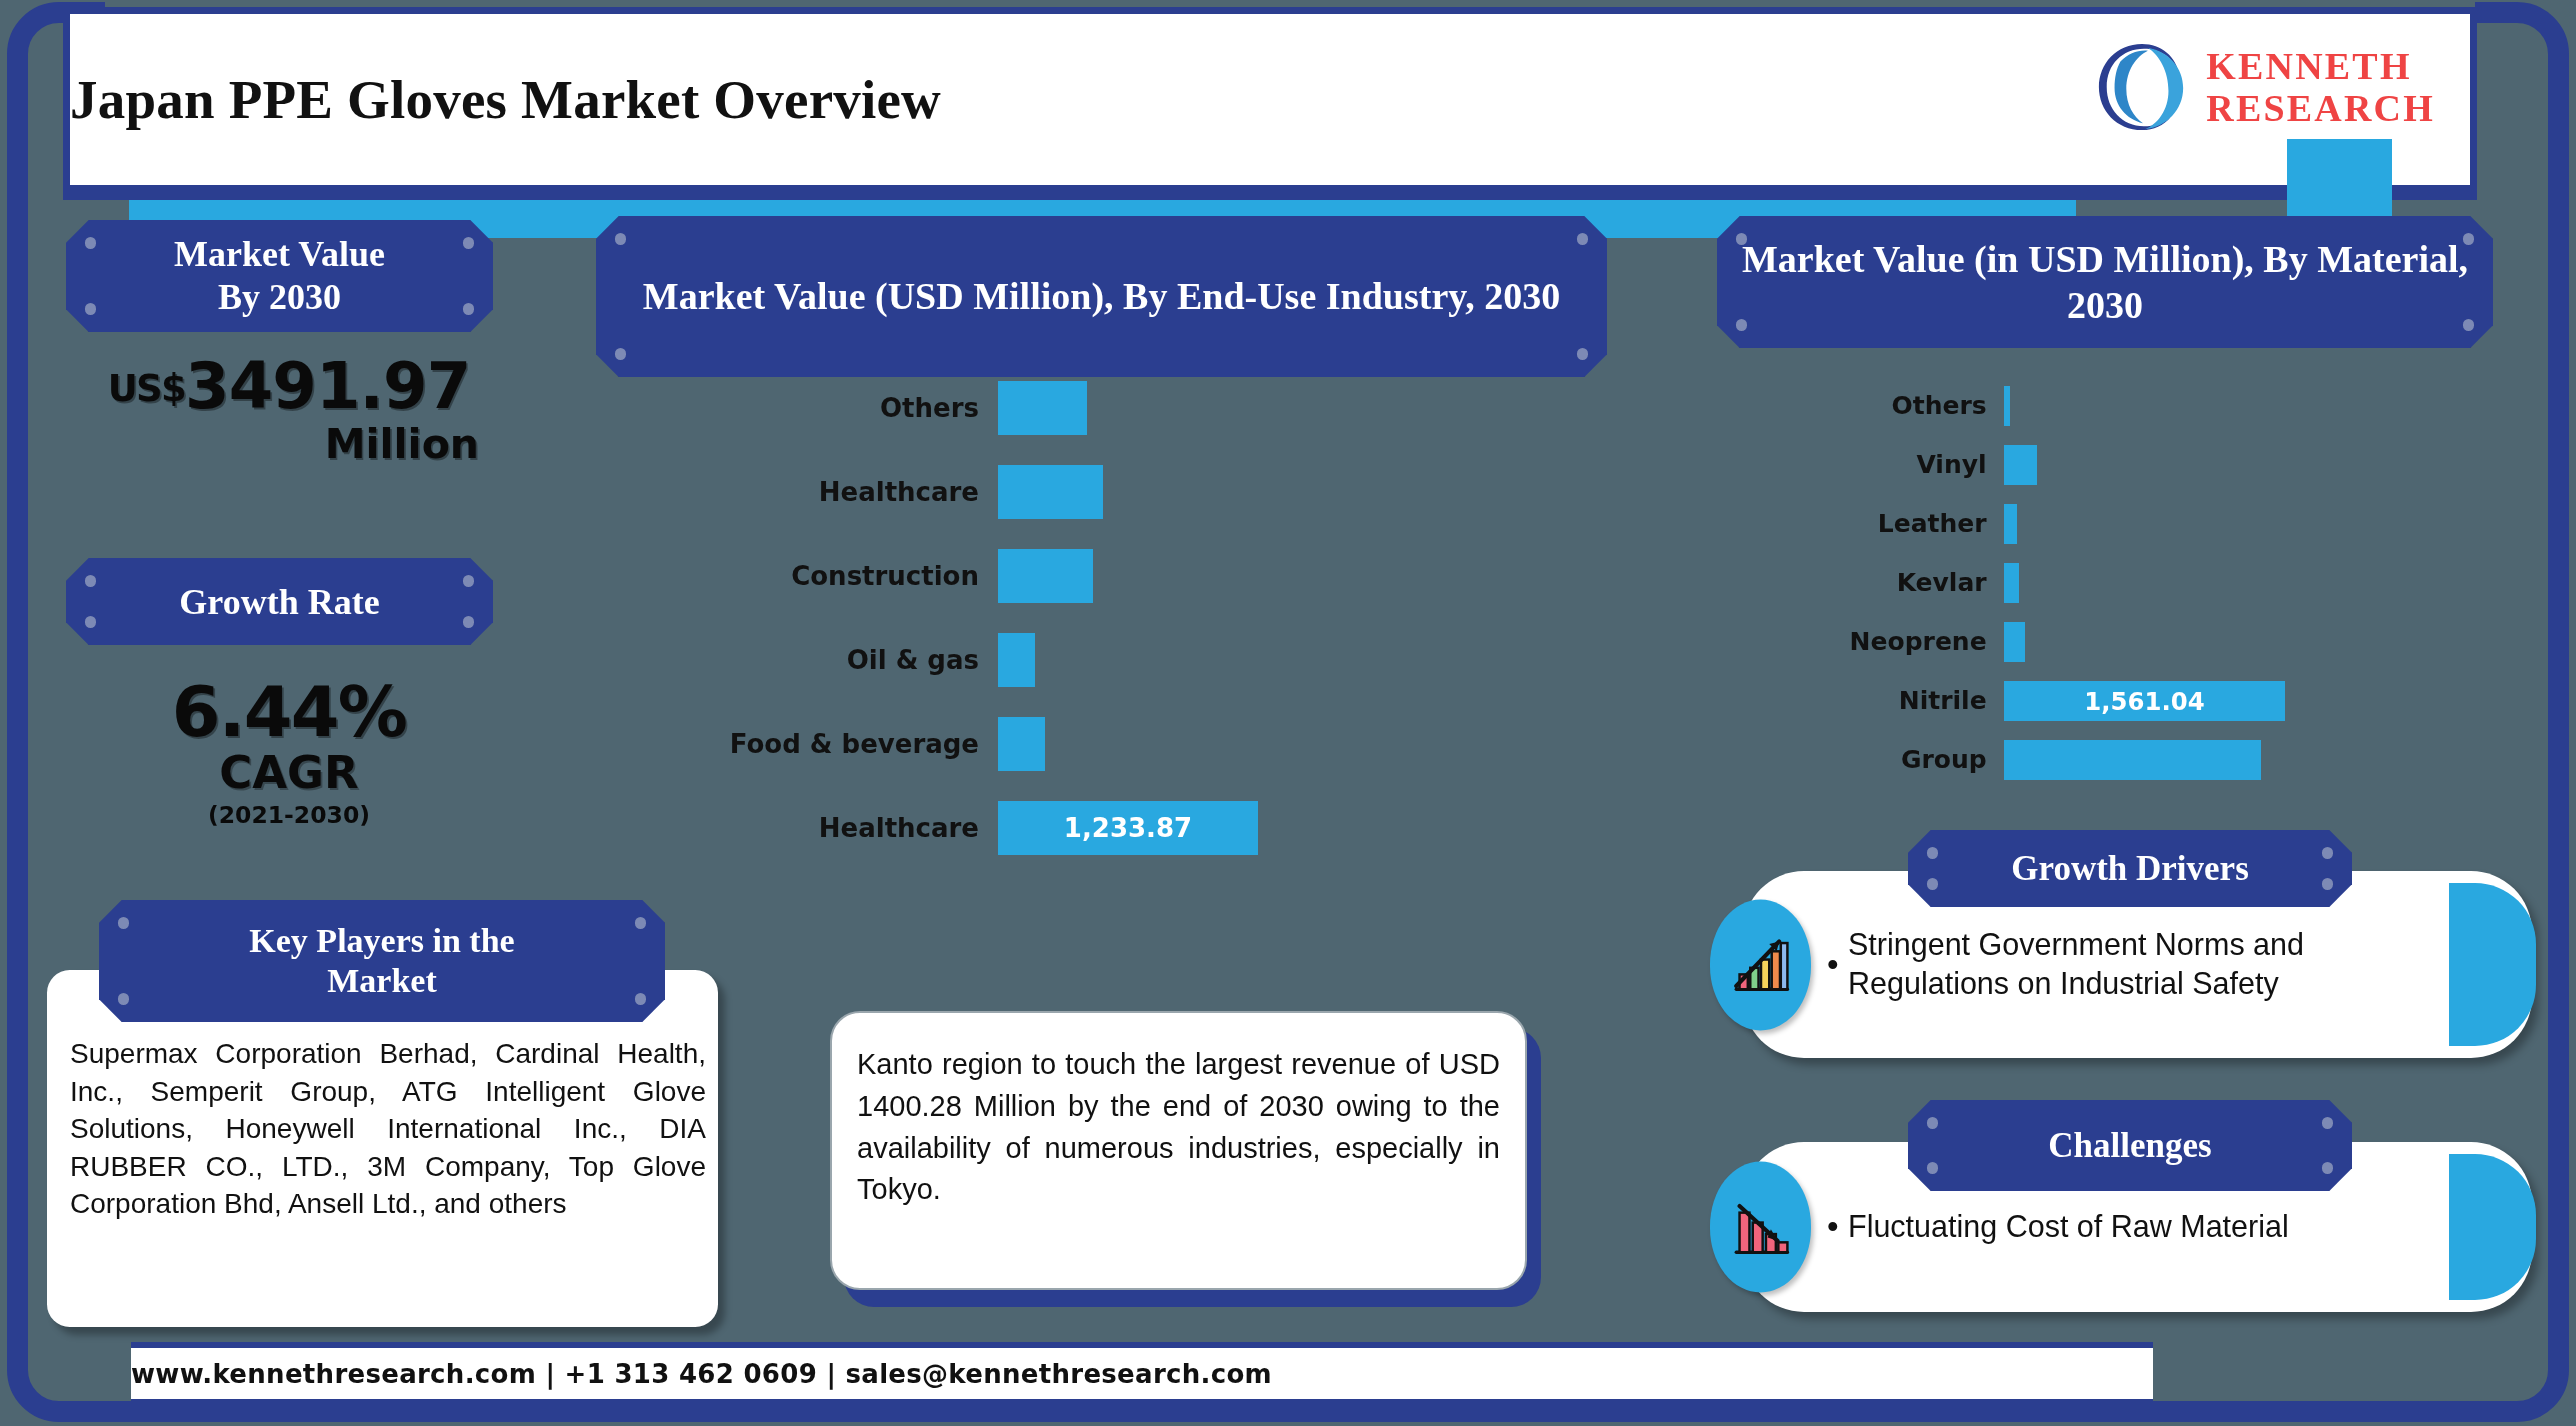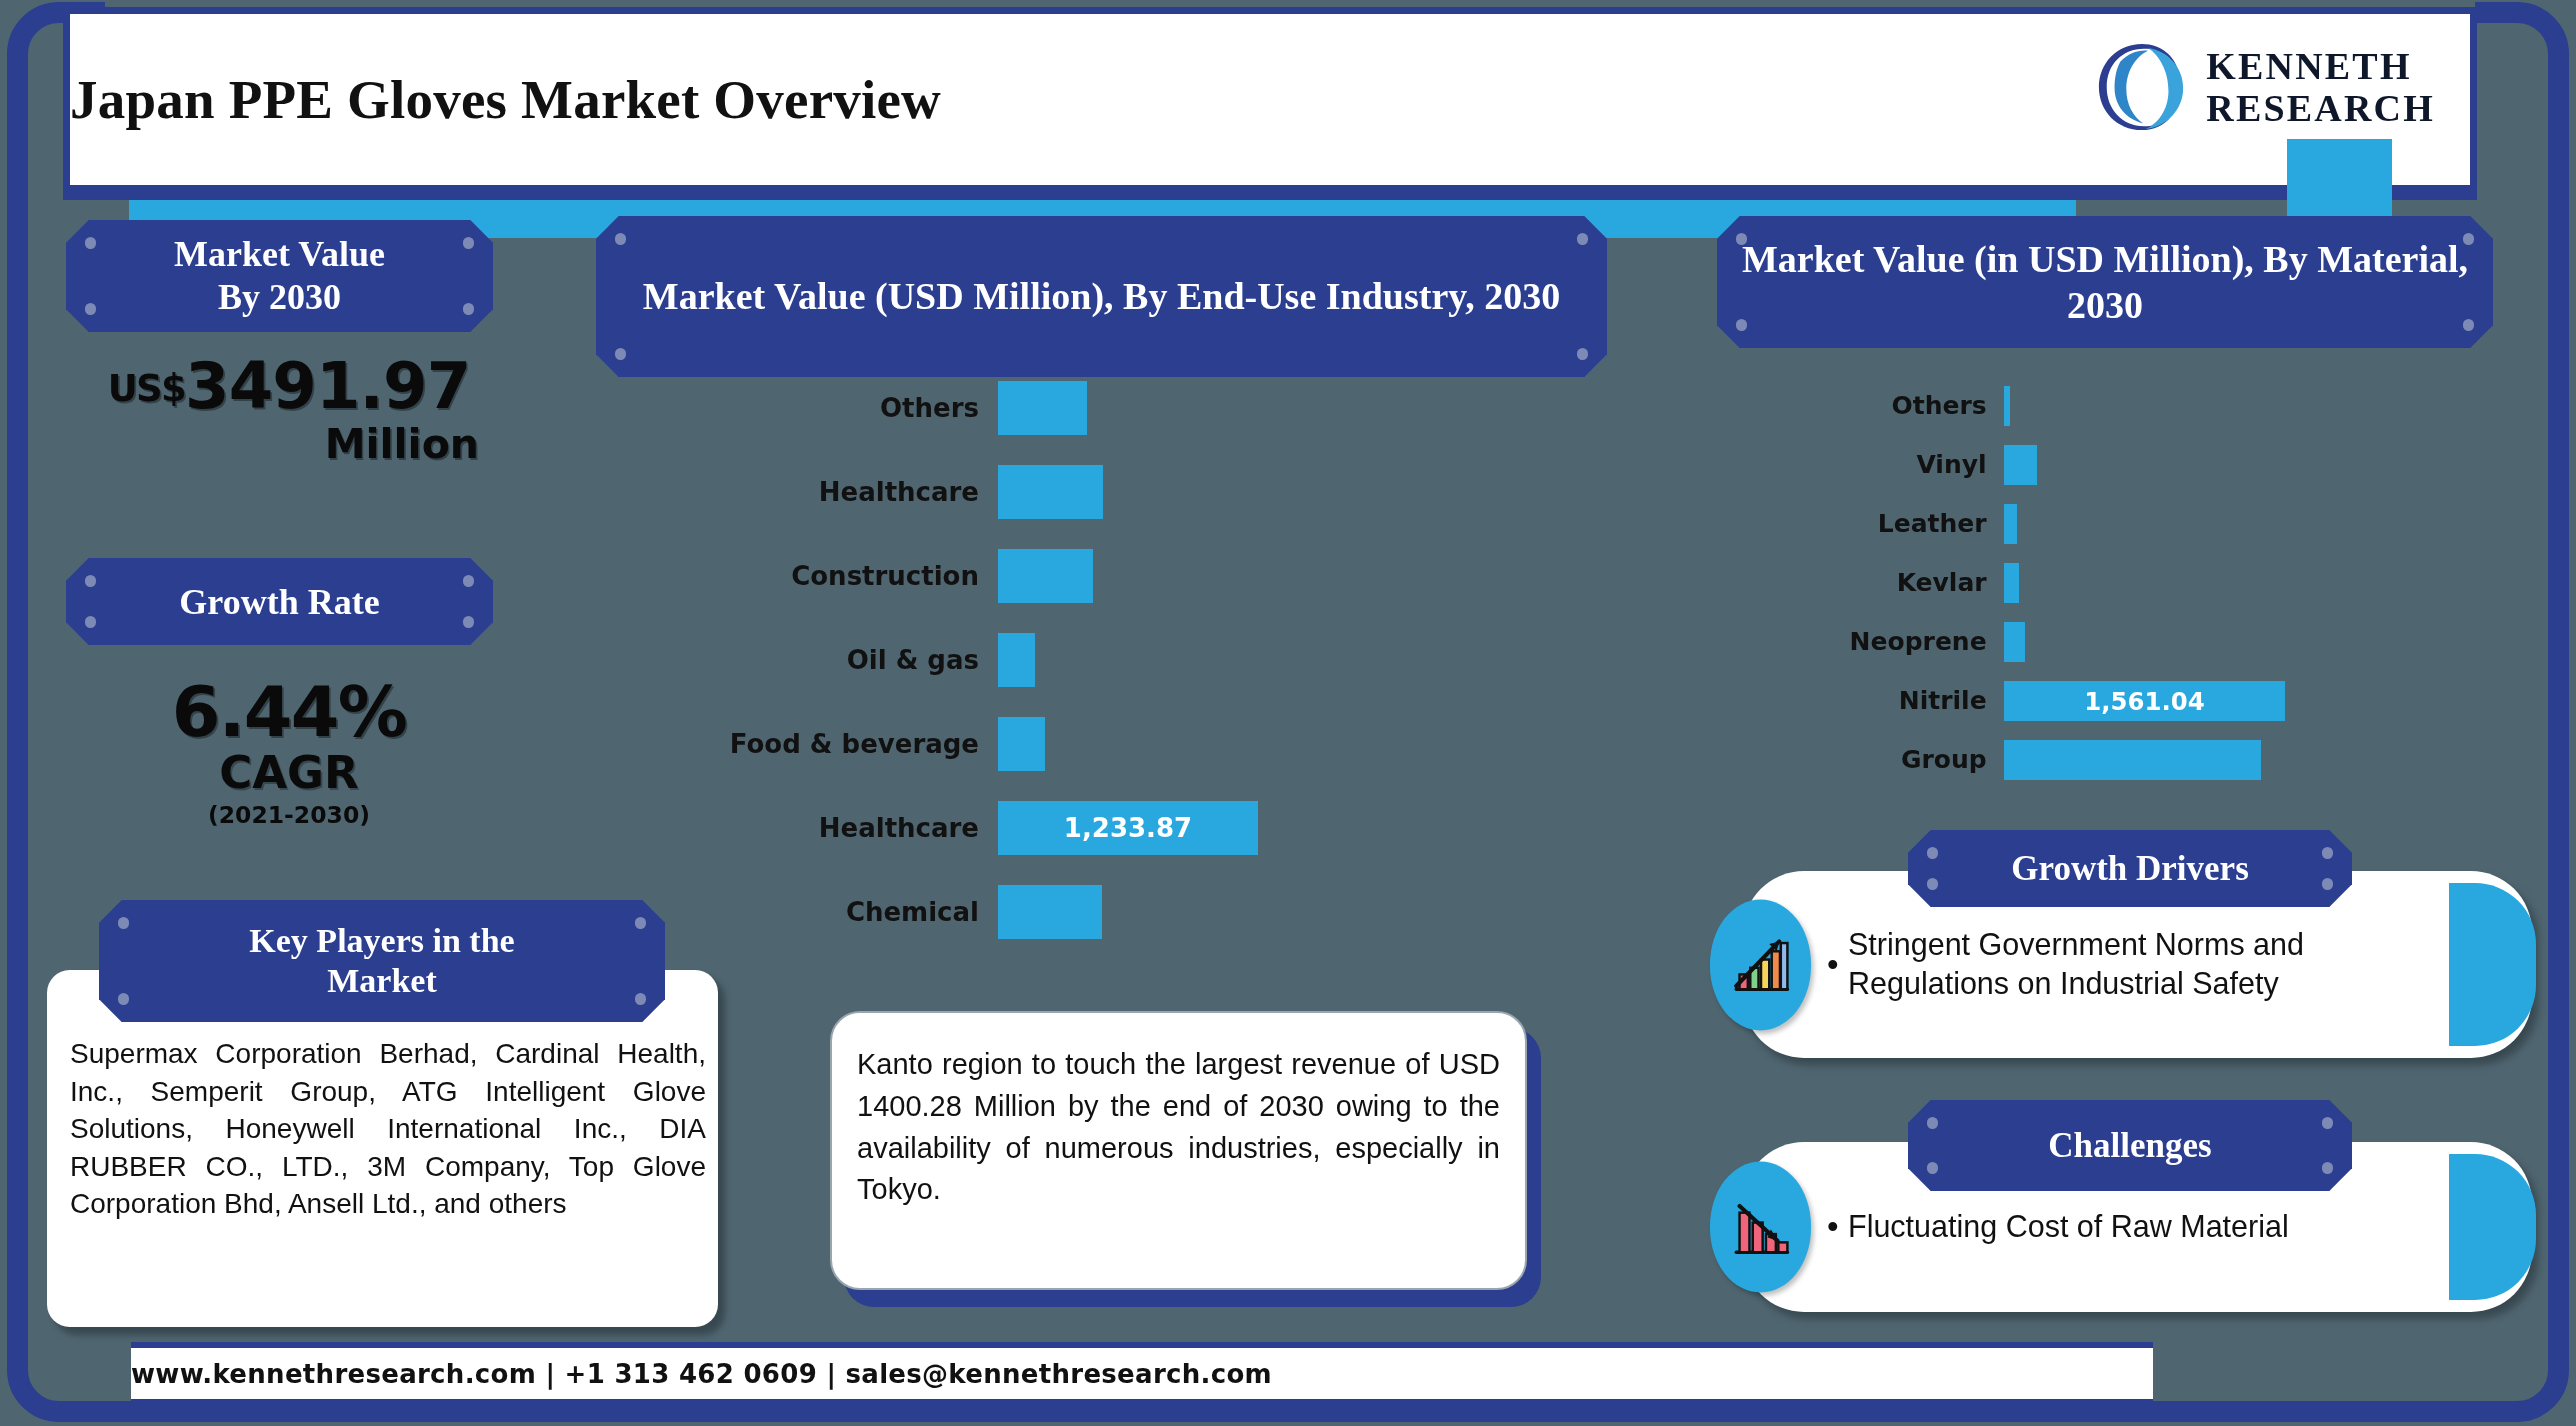--- a/index.html
+++ b/index.html
@@ -36,21 +36,21 @@
     font-weight:bold; font-size:55px; color:#111;
     letter-spacing:0.2px;
   }
   .logo-wrap{
     position:absolute; right:35px; top:24.4px;
     display:flex; align-items:center; gap:15.7px;
   }
   .logo-mark{ width:98px; height:98px; flex:none; }
   .logo-text{
     font-family:"Liberation Serif", serif;
-    font-weight:bold; color:#0f172a;
+    font-weight:bold; color:#ef4444;
     font-size:38px; line-height:1.12; letter-spacing:2.2px;
   }
 
   .strip-navy{
     position:absolute; left:63px; top:186px; width:2414px; height:14px;
     background:#2B3E90;
   }
   .strip-blue{
     position:absolute; left:129px; top:200px; width:1947px; height:38px;
     background:#29A8E0;
@@ -305,24 +305,20 @@
     </div>
     <div class="chart-row">
       <div class="chart-label">Food &amp; beverage</div>
       <div class="bar" style="width: 47px; background: rgb(41, 168, 224);"></div>
     </div>
     <div class="chart-row">
       <div class="chart-label">Healthcare</div>
       <div class="bar" style="width: 260px; background: rgb(41, 168, 224);">
         <span class="bar-val">1,233.87</span>
       </div>
-    </div>
-    <div class="chart-row">
-      <div class="chart-label">Chemical</div>
-      <div class="bar" style="width: 104px; background: rgb(41, 168, 224);"></div>
     </div>
   </div>
 
 <div class="kanto-shadow"></div>
 <div class="kanto">Kanto region to touch the largest revenue of USD 1400.28 Million by the end of 2030 owing to the availability of numerous industries, especially in Tokyo.</div>
 
 <div class="plate plate-c2">
   <span class="dot d1"></span>
   <span class="dot d2"></span>
   <span class="dot d3"></span>

